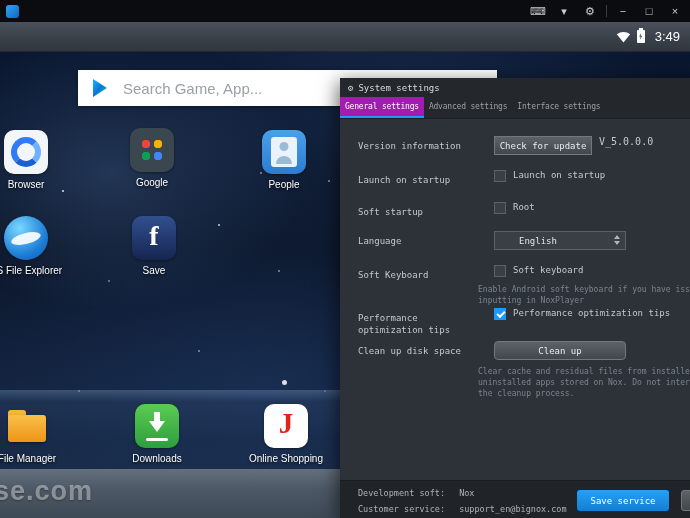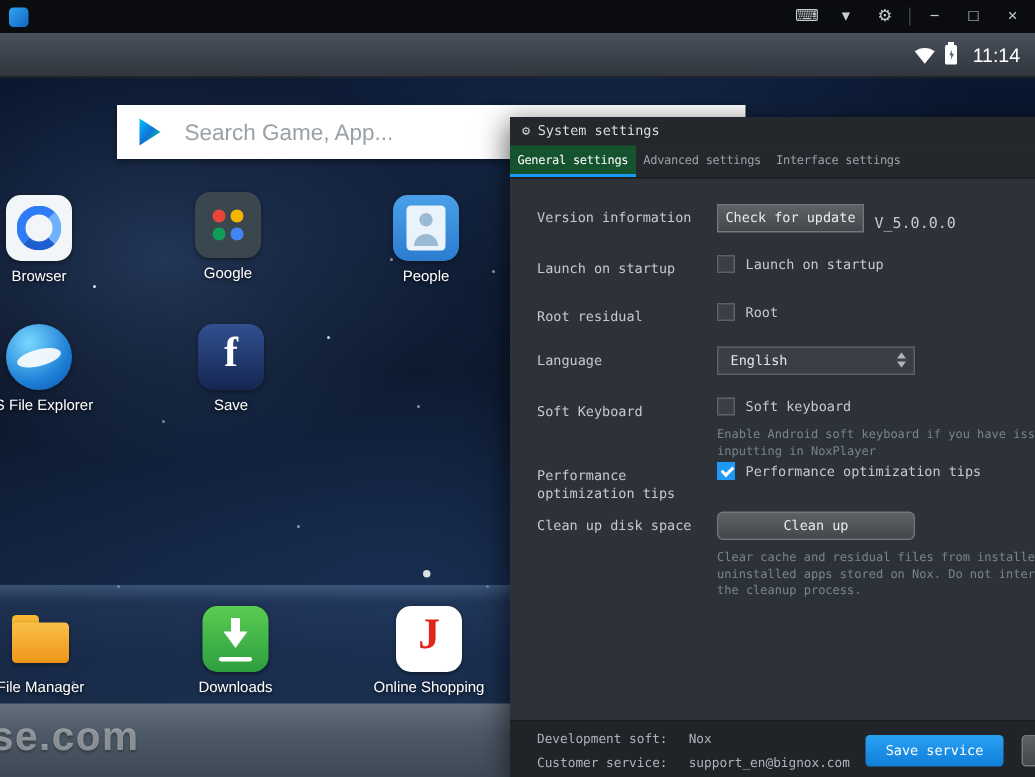--- a/index.html
+++ b/index.html
@@ -99,36 +99,36 @@
   .dialog{position:absolute;left:340px;top:78px;width:382px;height:440px;z-index:30;
     background:#2d3238;box-shadow:-2px 4px 18px rgba(0,0,0,.6);
     font-family:"DejaVu Sans Mono",monospace;color:#ccd1d6}
   .dlg-title{height:19px;background:#24272b;display:flex;align-items:center;
     padding-left:8px;gap:5px;font-size:9px;color:#d8dbde}
   .dlg-gear{font-size:9px;color:#cfd3d6}
   .dlg-tabs{height:22px;background:#24272b;display:flex;align-items:stretch;
     border-bottom:1px solid #1d2023;white-space:nowrap}
   .tab{padding:0 5px;display:flex;align-items:center;font-size:8px;letter-spacing:-.2px;
     color:#9aa2a8;border-bottom:2px solid transparent;flex:none;cursor:default}
-  .tab.active{color:#fff;border-bottom-color:#1b9af7;background:#14532d}
+  .tab.active{color:#fff;border-bottom-color:#1b9af7;background:#a21caf}
   .row{position:absolute;left:0;width:382px}
   .row-label{position:absolute;left:18px;width:114px;font-size:9px;line-height:12px;color:#c3c9ce;padding-top:4px}
-  .row-ctl{position:absolute;left:138px;display:flex;align-items:flex-end;gap:7px}
+  .row-ctl{position:absolute;left:154px;display:flex;align-items:flex-start;gap:7px}
   .gbtn{height:19px;display:flex;align-items:center;justify-content:center;font-size:9px;color:#e8ebee;
     background:linear-gradient(180deg,#5d6267,#42474c);border:1px solid #72787e;cursor:default}
   .btn-update{width:98px}
   .btn-clean{width:132px;border-radius:4px}
   .vversion{font-size:10px;color:#c3c9ce}
   .cb{width:12px;height:12px;border:1px solid #5b6167;background:#3a3f45;position:relative;flex:none}
   .cb.checked{background:#1b9af7;border-color:#1b9af7}
   .cb.checked::after{content:"";position:absolute;left:2px;top:2px;width:6px;height:3px;
     border-left:2px solid #fff;border-bottom:2px solid #fff;transform:rotate(-45deg)}
   .cb-label{font-size:9px;color:#c3c9ce}
   .select{width:132px;height:19px;background:#3a3f45;border:1px solid #5b6167;position:relative;
-    display:flex;align-items:center;padding-left:8px;font-size:9px;color:#e2e6e9;cursor:default}
+    display:flex;align-items:center;padding-left:24px;font-size:9px;color:#e2e6e9;cursor:default}
   .spinner{position:absolute;right:5px;top:3px;display:flex;flex-direction:column;gap:2px}
   .spinner i{width:0;height:0;border-left:3px solid transparent;border-right:3px solid transparent;display:block}
   .spinner .up{border-bottom:4px solid #b0b6bc}
   .spinner .dn{border-top:4px solid #b0b6bc}
   .hint{position:absolute;left:138px;width:238px;font-size:8px;line-height:11px;color:#7b848c}
   .dlg-footer{position:absolute;left:0;top:402px;width:382px;height:38px;background:#202327;
     border-top:1px solid #191c1f;font-size:8.5px;color:#aeb4ba}
   .ft-line{position:absolute;left:18px;white-space:nowrap}
   .ft-l1{top:7px}.ft-l2{top:23px}
   .ft-label{display:inline-block;width:96px}
@@ -154,21 +154,21 @@
       <div class="tb-btn">□</div>
       <div class="tb-btn">×</div>
     </div>
   </div>
 
   <div class="statusbar">
     <svg width="15" height="12" viewBox="0 0 15 12">
       <path d="M7.5 11.5 L0.8 3.2 A11 11 0 0 1 14.2 3.2 Z" fill="#ffffff"></path>
     </svg>
     <div class="battery"></div>
-    <div class="sb-time">11:14</div>
+    <div class="sb-time">3:49</div>
   </div>
 
   <div class="wallpaper">
     <div class="stars"></div>
   </div>
   <div class="horizon"></div>
   <div class="dock-band"></div>
   <div class="watermark">se.com</div>
   <div class="page-dot"></div>
 
@@ -251,21 +251,21 @@
 
     <div class="row" style="top:92px">
       <div class="row-label">Launch on startup</div>
       <div class="row-ctl">
         <div class="cb"></div>
         <div class="cb-label">Launch on startup</div>
       </div>
     </div>
 
     <div class="row" style="top:124px">
-      <div class="row-label">Root residual</div>
+      <div class="row-label">Soft startup</div>
       <div class="row-ctl">
         <div class="cb"></div>
         <div class="cb-label">Root</div>
       </div>
     </div>
 
     <div class="row" style="top:153px">
       <div class="row-label">Language</div>
       <div class="row-ctl">
         <div class="select">

